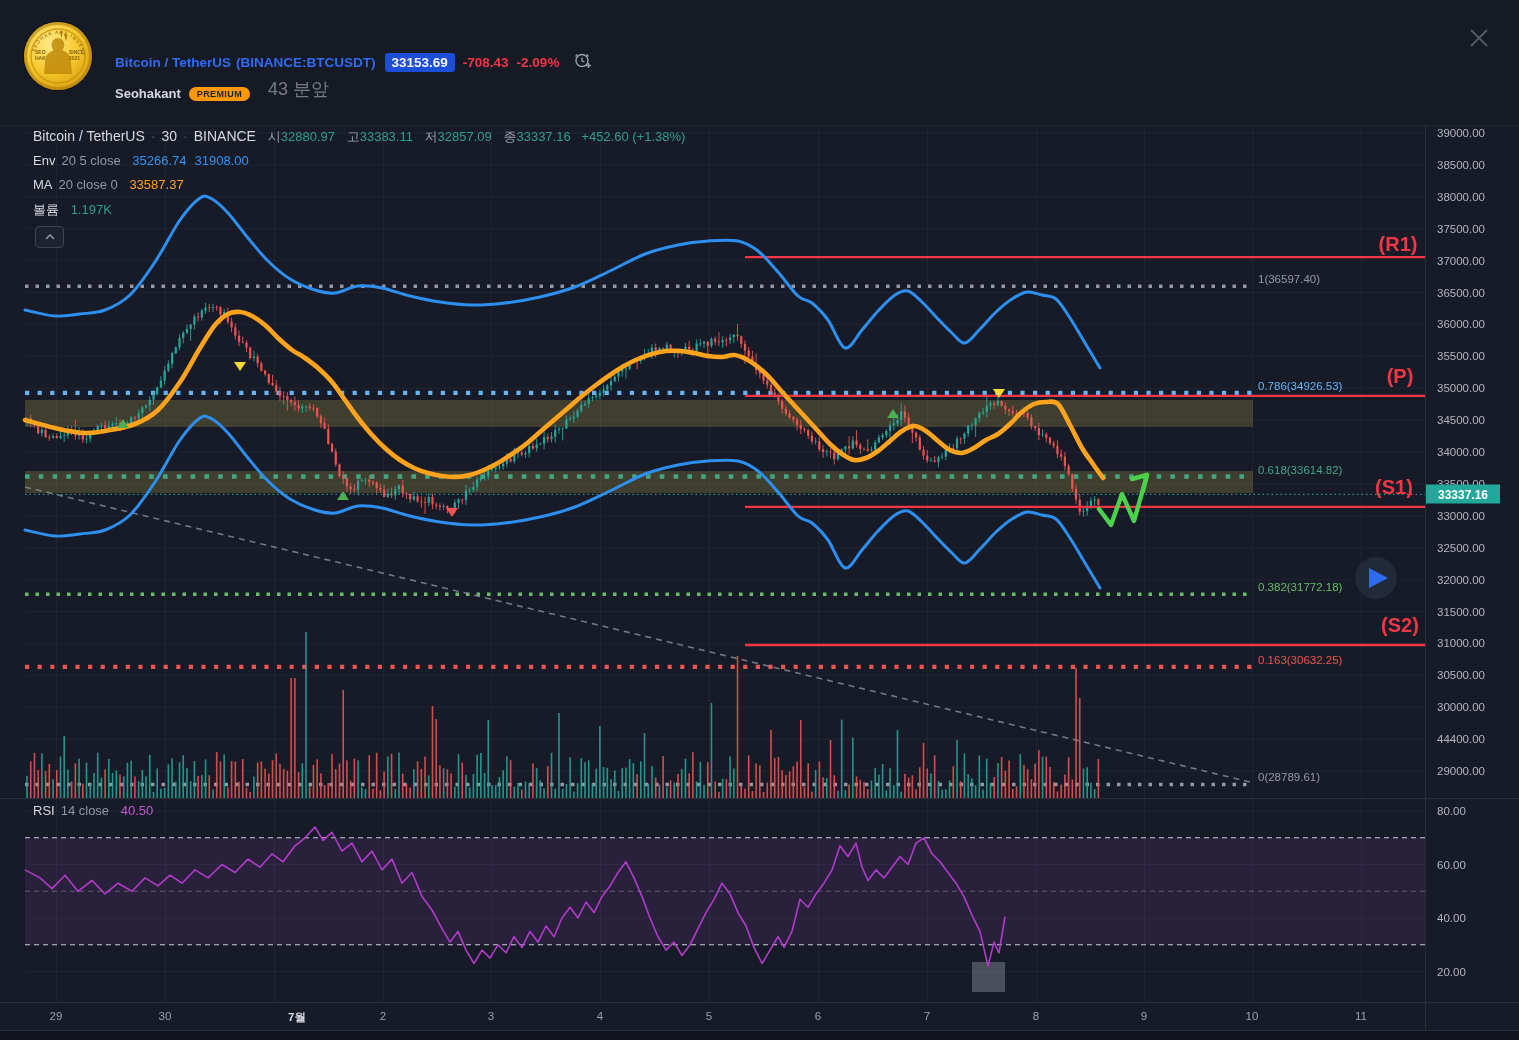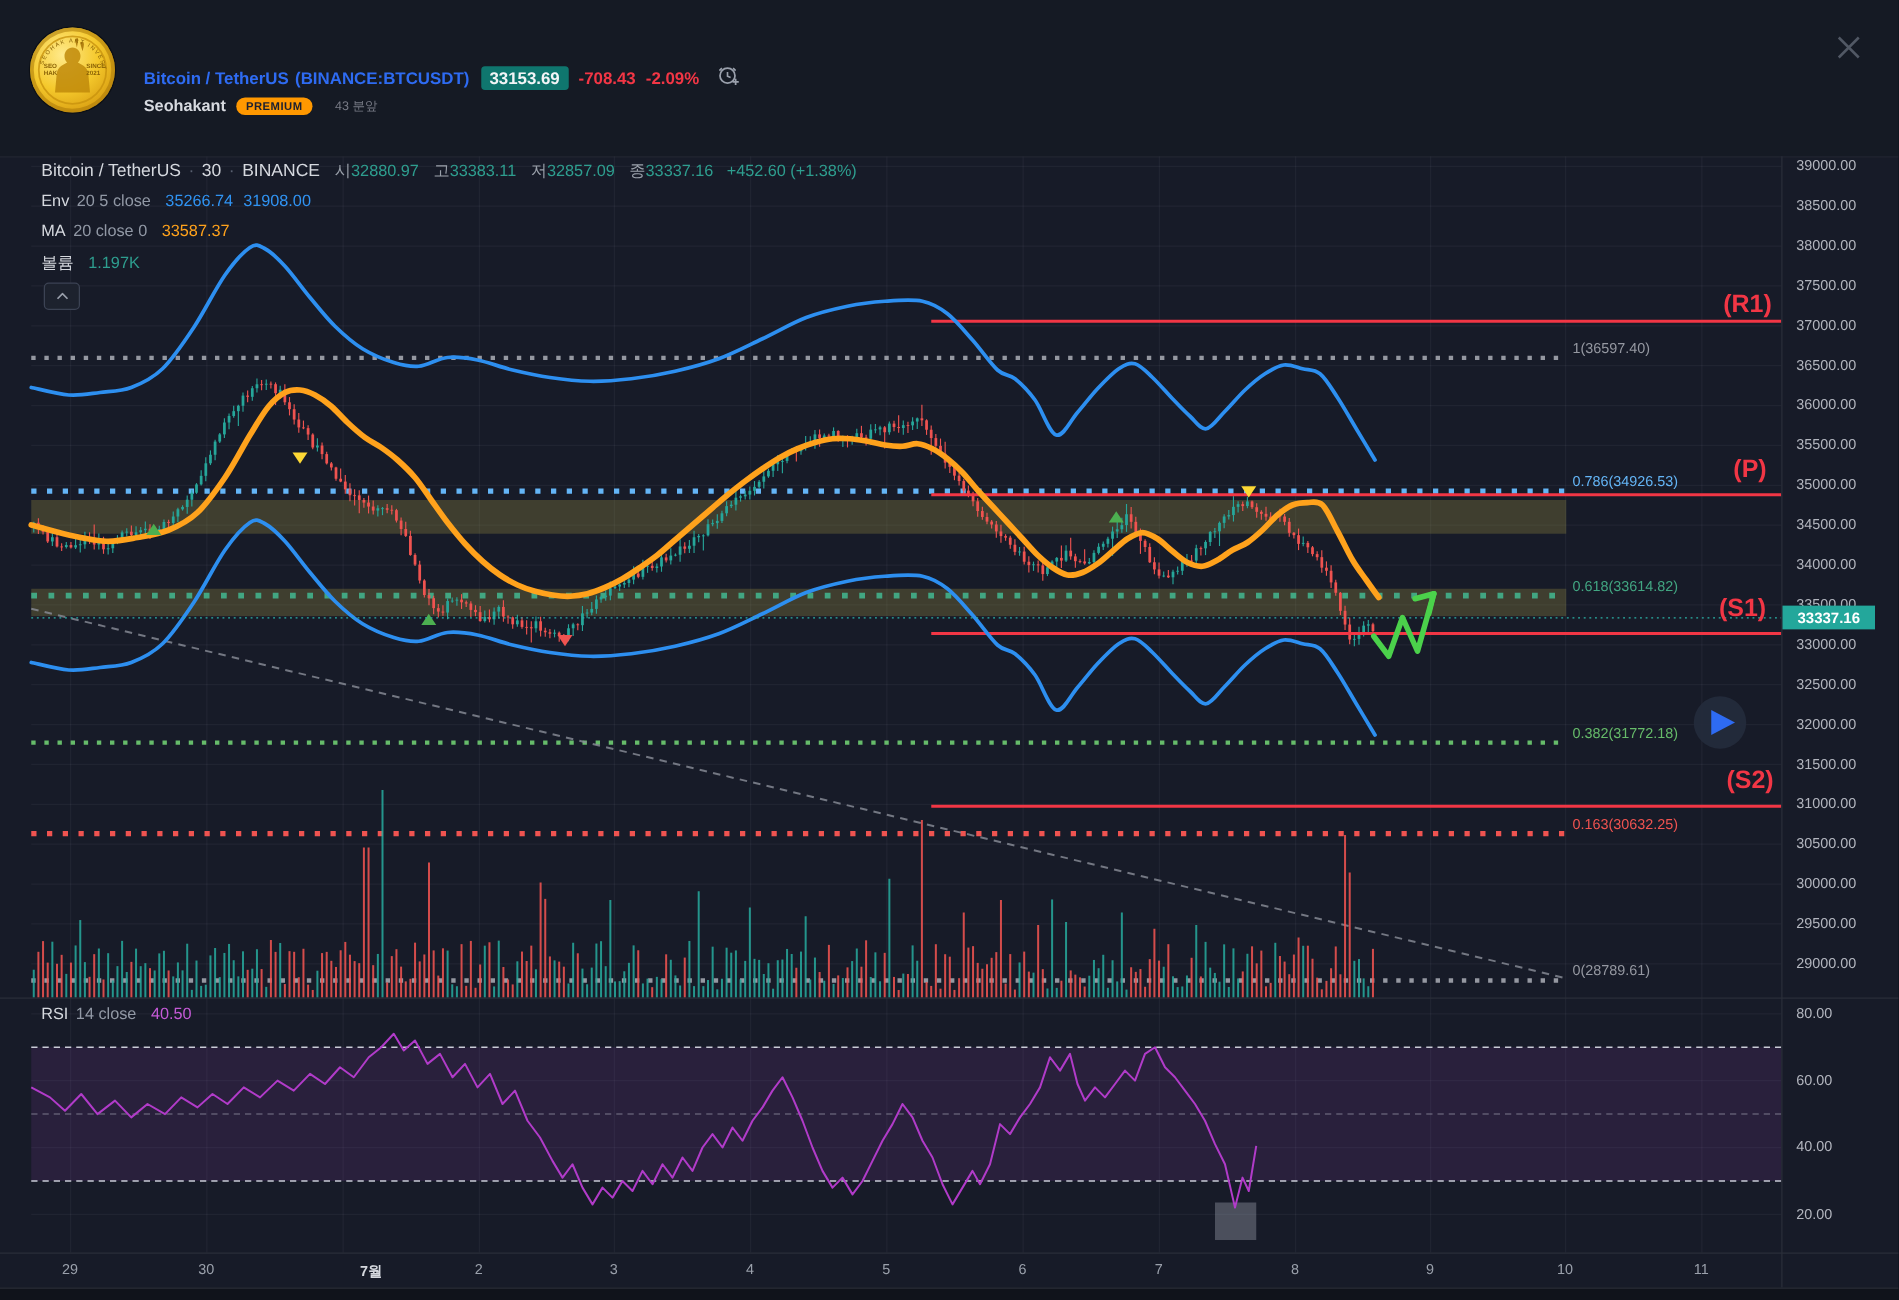--- a/index.html
+++ b/index.html
@@ -9,26 +9,26 @@
   .abs{position:absolute;}
   
   .hdr{position:absolute;left:0;top:0;width:1519px;height:125px;background:#151a24;}
   .avatar{position:absolute;left:24px;top:22px;width:68px;height:68px;border-radius:50%;
     background:radial-gradient(circle at 38% 32%, #ffe98a 0%, #f5c92c 45%, #d99f12 78%, #b97d08 100%);
     box-shadow:inset 0 0 0 3px rgba(170,120,10,.55), 0 0 0 1px rgba(0,0,0,.4);}
   .avatar svg{position:absolute;left:0;top:0;}
   .title{position:absolute;left:115px;top:23px;font-size:17.5px;font-weight:bold;color:#e8eaf0;letter-spacing:.2px;}
   .row2{position:absolute;left:115px;top:52px;height:20px;display:flex;align-items:center;font-size:13.5px;font-weight:bold;}
   .row2 .lnk{color:#2e6bf2;margin-right:5px;cursor:pointer;}
-  .price-badge{background:#0f766e;color:#f3f5f7;padding:2px 7px;border-radius:3px;margin:0 8px 0 4px;font-size:13.5px;}
+  .price-badge{background:#1d4ed8;color:#f3f5f7;padding:2px 7px;border-radius:3px;margin:0 8px 0 4px;font-size:13.5px;}
   .neg{color:#f23645;margin-right:8px;}
   .row3{position:absolute;left:115px;top:77px;display:flex;align-items:flex-end;font-size:13px;}
   .row3 .author{color:#d7dae0;font-weight:bold;}
   .prem{background:#ff9800;color:#1b2030;font-size:9px;font-weight:bold;border-radius:8px;padding:2px 8px;margin-left:8px;letter-spacing:.4px;}
-  .ago{color:#787b86;margin-left:18px;font-size:10px;}
+  .ago{color:#787b86;margin-left:18px;font-size:18px;}
   .closebtn{position:absolute;right:26px;top:24px;width:28px;height:28px;cursor:pointer;opacity:.85;}
   .alarm{margin-left:6px;cursor:pointer;}
   
   .lg{position:absolute;font-size:13px;white-space:nowrap;z-index:5;}
   .lg .w{color:#d6d9df;}
   .lg .g{color:#9198a5;margin-left:6px;}
   .lg .sep{color:#596070;margin:0 6px;}
   .lg .pfx{color:#9aa0aa;margin-left:8px;}
   .lg .tv{color:#2e9e8f;}
   .lg .bv{color:#3093f2;margin-left:8px;}
@@ -1112,21 +1112,21 @@
       <div class="tick" style="left: 1437px; top: 420.1px;">34500.00</div>
       <div class="tick" style="left: 1437px; top: 452px;">34000.00</div>
       <div class="tick" style="left: 1437px; top: 483.9px;">33500.00</div>
       <div class="tick" style="left: 1437px; top: 515.8px;">33000.00</div>
       <div class="tick" style="left: 1437px; top: 547.7px;">32500.00</div>
       <div class="tick" style="left: 1437px; top: 579.6px;">32000.00</div>
       <div class="tick" style="left: 1437px; top: 611.5px;">31500.00</div>
       <div class="tick" style="left: 1437px; top: 643.4px;">31000.00</div>
       <div class="tick" style="left: 1437px; top: 675.3px;">30500.00</div>
       <div class="tick" style="left: 1437px; top: 707.2px;">30000.00</div>
-      <div class="tick" style="left: 1437px; top: 739.1px;">29500.00</div>
+      <div class="tick" style="left: 1437px; top: 739.1px;">44400.00</div>
       <div class="tick" style="left: 1437px; top: 771px;">29000.00</div>
       <div class="tick" style="left: 1437px; top: 811px;">80.00</div>
       <div class="tick" style="left: 1437px; top: 864.5px;">60.00</div>
       <div class="tick" style="left: 1437px; top: 918px;">40.00</div>
       <div class="tick" style="left: 1437px; top: 971.5px;">20.00</div>
       <div class="ttick" style="left: 56px;">29</div>
       <div class="ttick" style="left: 165px;">30</div>
       <div class="ttick month" style="left: 274px;">7월</div>
       <div class="ttick" style="left: 383px;">2</div>
       <div class="ttick" style="left: 491px;">3</div>

